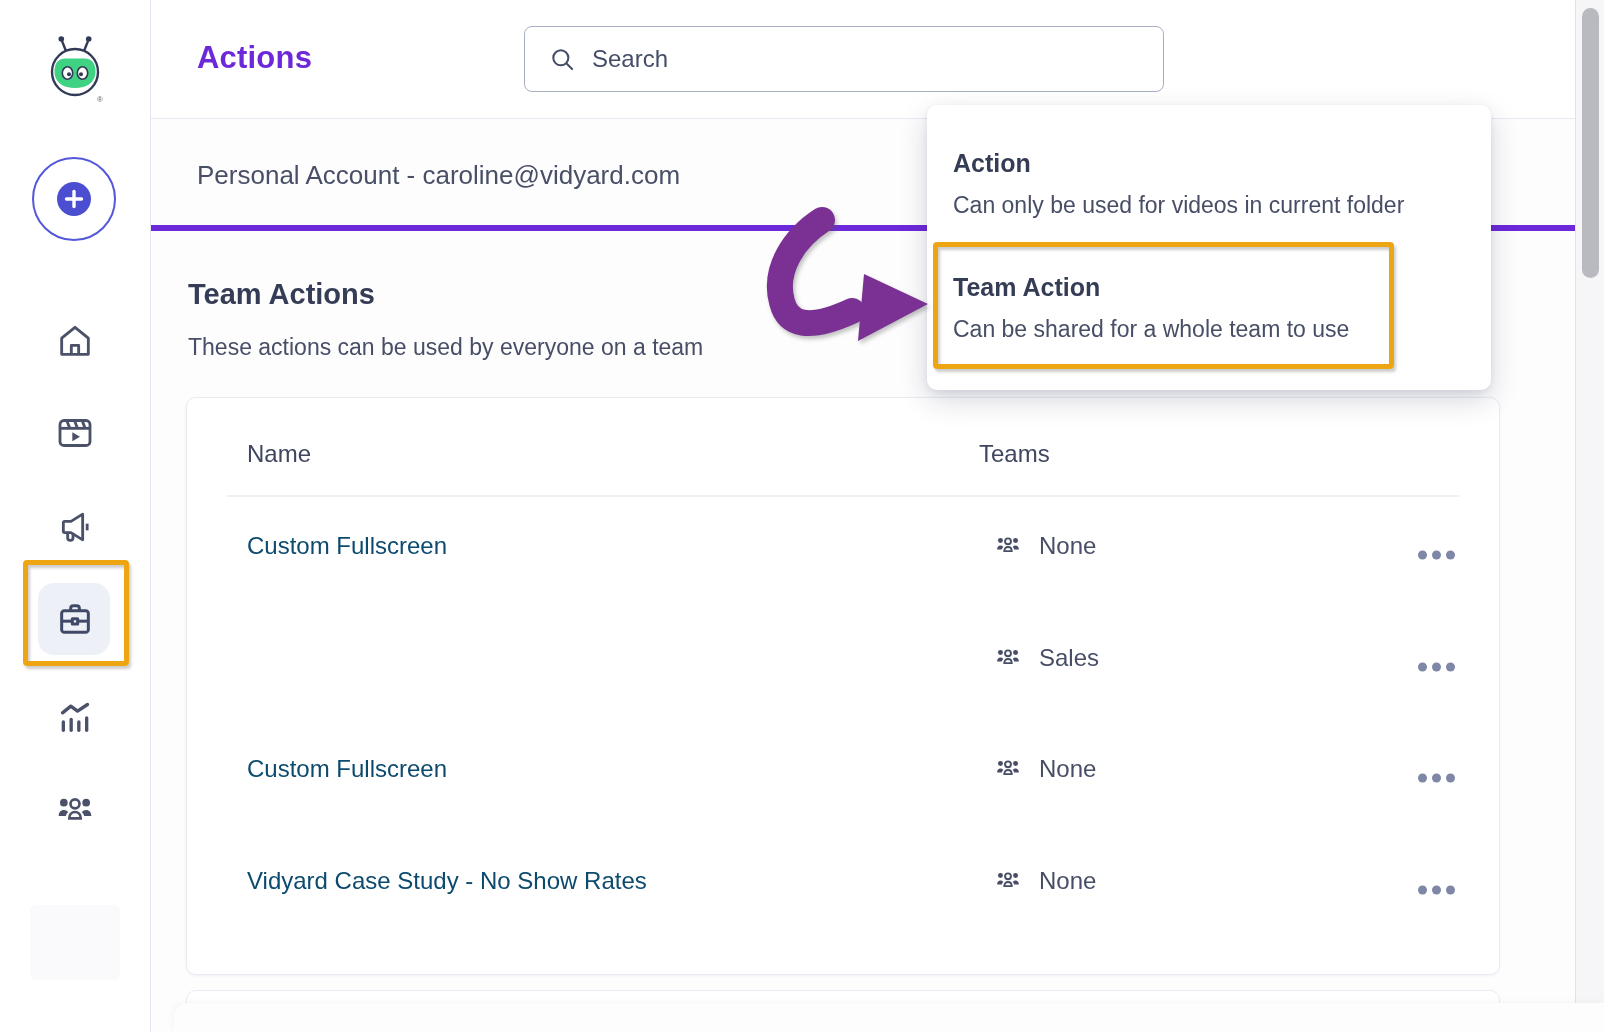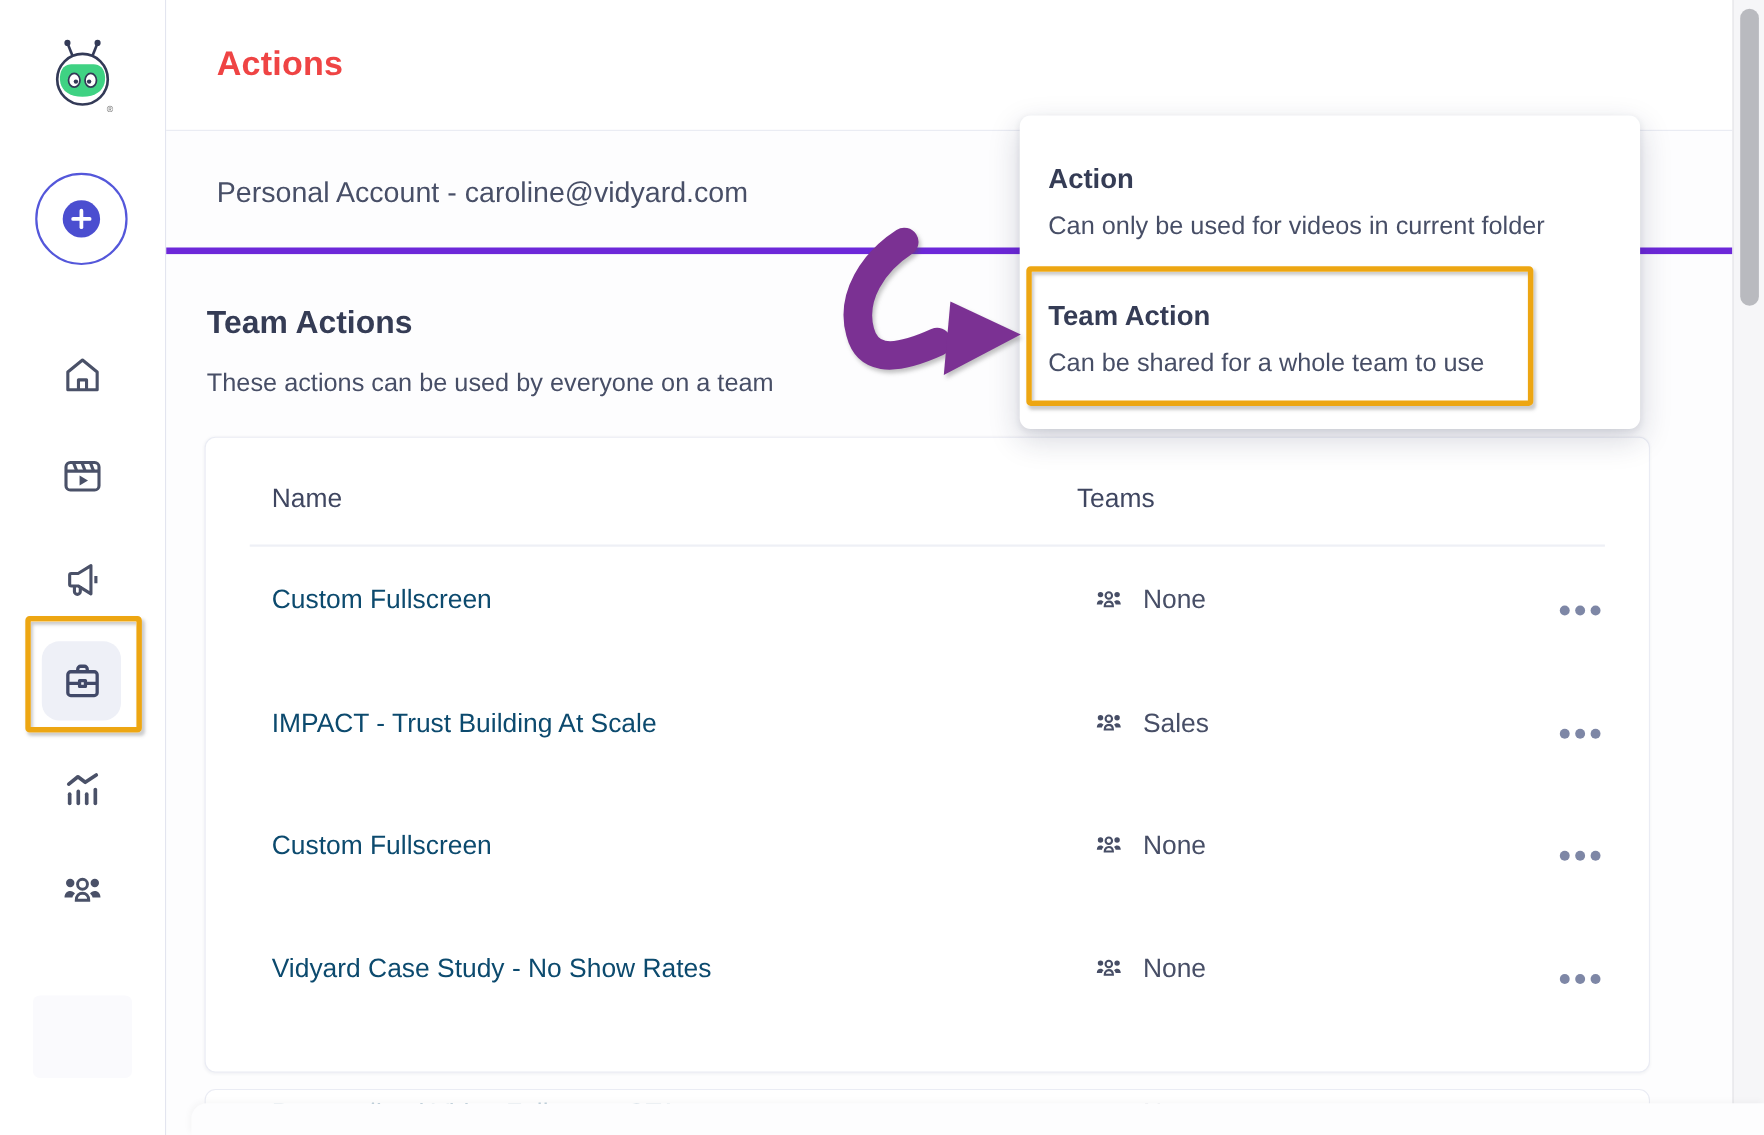--- a/index.html
+++ b/index.html
@@ -13,21 +13,21 @@
   .plus-inner{position:absolute;left:23px;top:23px;width:34px;height:34px;border-radius:50%;background:#4b4ed0;display:flex;align-items:center;justify-content:center;}
   .sidebar-ghost{position:absolute;left:30px;top:905px;width:90px;height:75px;background:#fafafd;border-radius:6px;}
 
   
   .hl-box{position:absolute;border:5px solid #eda612;border-radius:4px;
           box-shadow:inset 2px 3px 3px rgba(110,110,110,.35), 2px 3px 3px rgba(110,110,110,.35);z-index:30;pointer-events:none;}
   .sb-active-bg{position:absolute;left:38px;top:583px;width:72px;height:72px;background:#eef0f7;border-radius:16px;}
 
   
   .topbar{position:absolute;left:151px;top:0;width:1424px;height:119px;background:#ffffff;border-bottom:1px solid #e8eaf2;z-index:2;}
-  .page-title{position:absolute;left:46px;top:40px;font-size:31px;font-weight:700;color:#ef4444;letter-spacing:.2px;}
+  .page-title{position:absolute;left:46px;top:40px;font-size:31px;font-weight:700;color:#6d28d9;letter-spacing:.2px;}
   .search-box{position:absolute;left:373px;top:26px;width:640px;height:66px;background:#fff;border:1px solid #a9aec7;border-radius:8px;display:flex;align-items:center;padding-left:24px;}
   .search-box .ph{margin-left:16px;font-size:24px;color:#454d68;}
   .new-btn{position:absolute;left:1187px;top:25px;width:156px;height:68px;background:#5a5ee2;border:none;border-radius:10px;
            box-shadow:0 0 0 4.5px #b9bbf2;color:#fff;font-size:25px;font-weight:700;display:flex;align-items:center;justify-content:center;cursor:pointer;}
   .caret{display:inline-block;width:0;height:0;border-left:8px solid transparent;border-right:8px solid transparent;border-top:10px solid #ffffff;margin-left:14px;margin-top:3px;}
 
   
   .account-bar{position:absolute;left:151px;top:119px;width:1424px;height:112px;border-bottom:6px solid #6d28d9;background:#fdfdfe;}
   .account-text{position:absolute;left:46px;top:41px;font-size:26px;color:#484f67;}
   .section-title{position:absolute;left:188px;top:278px;font-size:29px;font-weight:700;color:#353c55;}
@@ -156,20 +156,27 @@
         <path d="M21.8 15.6 C21.8 13.3 20.5 12 18.7 12 C17.6 12 16.7 12.5 16.1 13.3 C17.1 14.2 17.4 15 17.5 15.6 Z" fill="#4a5168"></path>
       </svg>
     </div>
 
     <div class="sidebar-ghost"></div>
   </div>
 
   <div class="topbar">
     <div class="page-title">Actions</div>
 
+    <div class="search-box">
+      <svg width="27" height="27" viewBox="0 0 24 24" fill="none" stroke="#454d68" stroke-width="1.8" stroke-linecap="round">
+        <circle cx="10.5" cy="10.5" r="6.7"></circle>
+        <line x1="15.6" y1="15.6" x2="20.5" y2="20.5"></line>
+      </svg>
+      <span class="ph">Search</span>
+    </div>
 
   </div>
 
   <div class="account-bar">
     <div class="account-text">Personal Account - caroline@vidyard.com</div>
   </div>
 
   <div class="section-title">Team Actions</div>
   <div class="section-sub">These actions can be used by everyone on a team</div>
 
@@ -192,21 +199,20 @@
         <span class="row-team-label">None</span>
       </span>
       <span class="row-menu">
         <span class="dot"></span>
         <span class="dot"></span>
         <span class="dot"></span>
       </span>
     </div>
 
     <div class="row" style="top: 219.5px;">
-      <span class="row-name">IMPACT - Trust Building At Scale</span>
       <span class="row-team">
         <svg width="30" height="27" viewBox="0 0 24 24">
           <circle cx="12" cy="8.3" r="2.6" fill="none" stroke="#474e66" stroke-width="1.7"></circle>
           <path d="M8.7 17 C8.7 14.7 10.1 13.3 12 13.3 C13.9 13.3 15.3 14.7 15.3 17 Z" fill="none" stroke="#474e66" stroke-width="1.7"></path>
           <circle cx="5.3" cy="7.6" r="2.2" fill="#474e66"></circle>
           <path d="M2.3 15.5 C2.3 13.3 3.6 12.1 5.3 12.1 C6.3 12.1 7.2 12.6 7.8 13.3 C6.9 14.1 6.6 14.9 6.5 15.5 Z" fill="#474e66"></path>
           <circle cx="18.7" cy="7.6" r="2.2" fill="#474e66"></circle>
           <path d="M21.7 15.5 C21.7 13.3 20.4 12.1 18.7 12.1 C17.7 12.1 16.8 12.6 16.2 13.3 C17.1 14.1 17.4 14.9 17.5 15.5 Z" fill="#474e66"></path>
         </svg>
         <span class="row-team-label">Sales</span>

